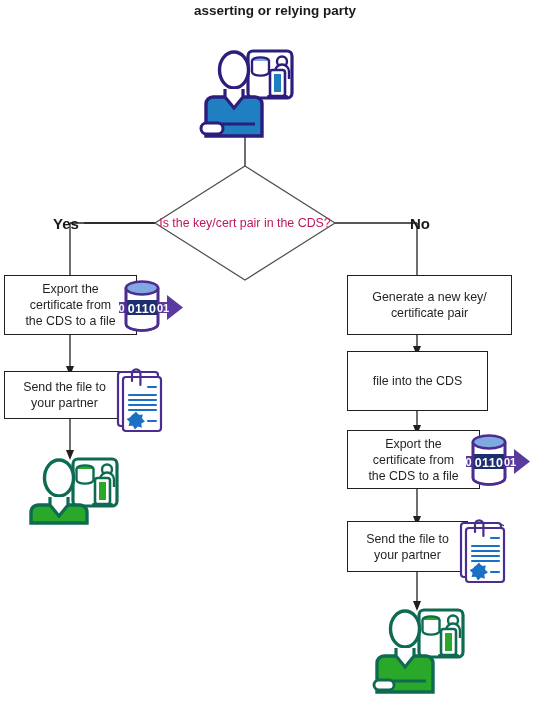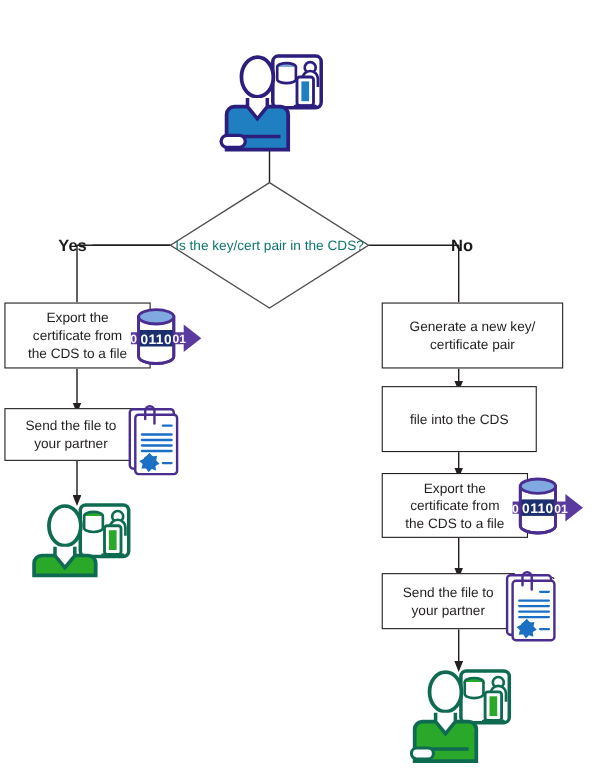--- a/index.html
+++ b/index.html
@@ -67,21 +67,21 @@
     left: 0;
     top: 0;
     width: 180px;
     height: 115px;
     display: flex;
     align-items: center;
     justify-content: center;
     text-align: center;
     font-size: 12.4px;
     line-height: 16px;
-    color: #0f766e;
+    color: #be185d;
   }
 
   
   .branch-label {
     position: absolute;
     font-size: 15px;
     font-weight: bold;
     color: #1a1a1a;
   }
 
@@ -122,20 +122,21 @@
 
   <line x1="417" y1="335" x2="417" y2="351" stroke="#231f20" stroke-width="1.3" marker-end="url(#arrowhead)"></line>
   <line x1="417" y1="411" x2="417" y2="430" stroke="#231f20" stroke-width="1.3" marker-end="url(#arrowhead)"></line>
   <line x1="417" y1="489" x2="417" y2="521" stroke="#231f20" stroke-width="1.3" marker-end="url(#arrowhead)"></line>
   <line x1="417" y1="572" x2="417" y2="606" stroke="#231f20" stroke-width="1.3" marker-end="url(#arrowhead)"></line>
 
   <polygon points="245,166 335,223 245,280 155,223" fill="#ffffff" stroke="#4d4d4d" stroke-width="1.2"></polygon>
 </svg>
 
 <div class="title">
+  <div>asserting or relying party</div>
 </div>
 
 <div class="abs" style="left:198px; top:48px; width:95px; height:90px;">
   <svg width="95" height="90" viewBox="0 0 95 90">
 
     <rect x="50" y="3" width="44" height="47" rx="5" ry="5" fill="#ffffff" stroke="#2b1e7d" stroke-width="3.2"></rect>
 
     <g stroke="#2b1e7d" stroke-width="2.4" fill="#ffffff">
       <ellipse cx="62.5" cy="13" rx="8.5" ry="3.6" fill="#7fa9e0"></ellipse>
       <path d="M54,13 L54,24 A8.5,3.6 0 0 0 71,24 L71,13"></path>

